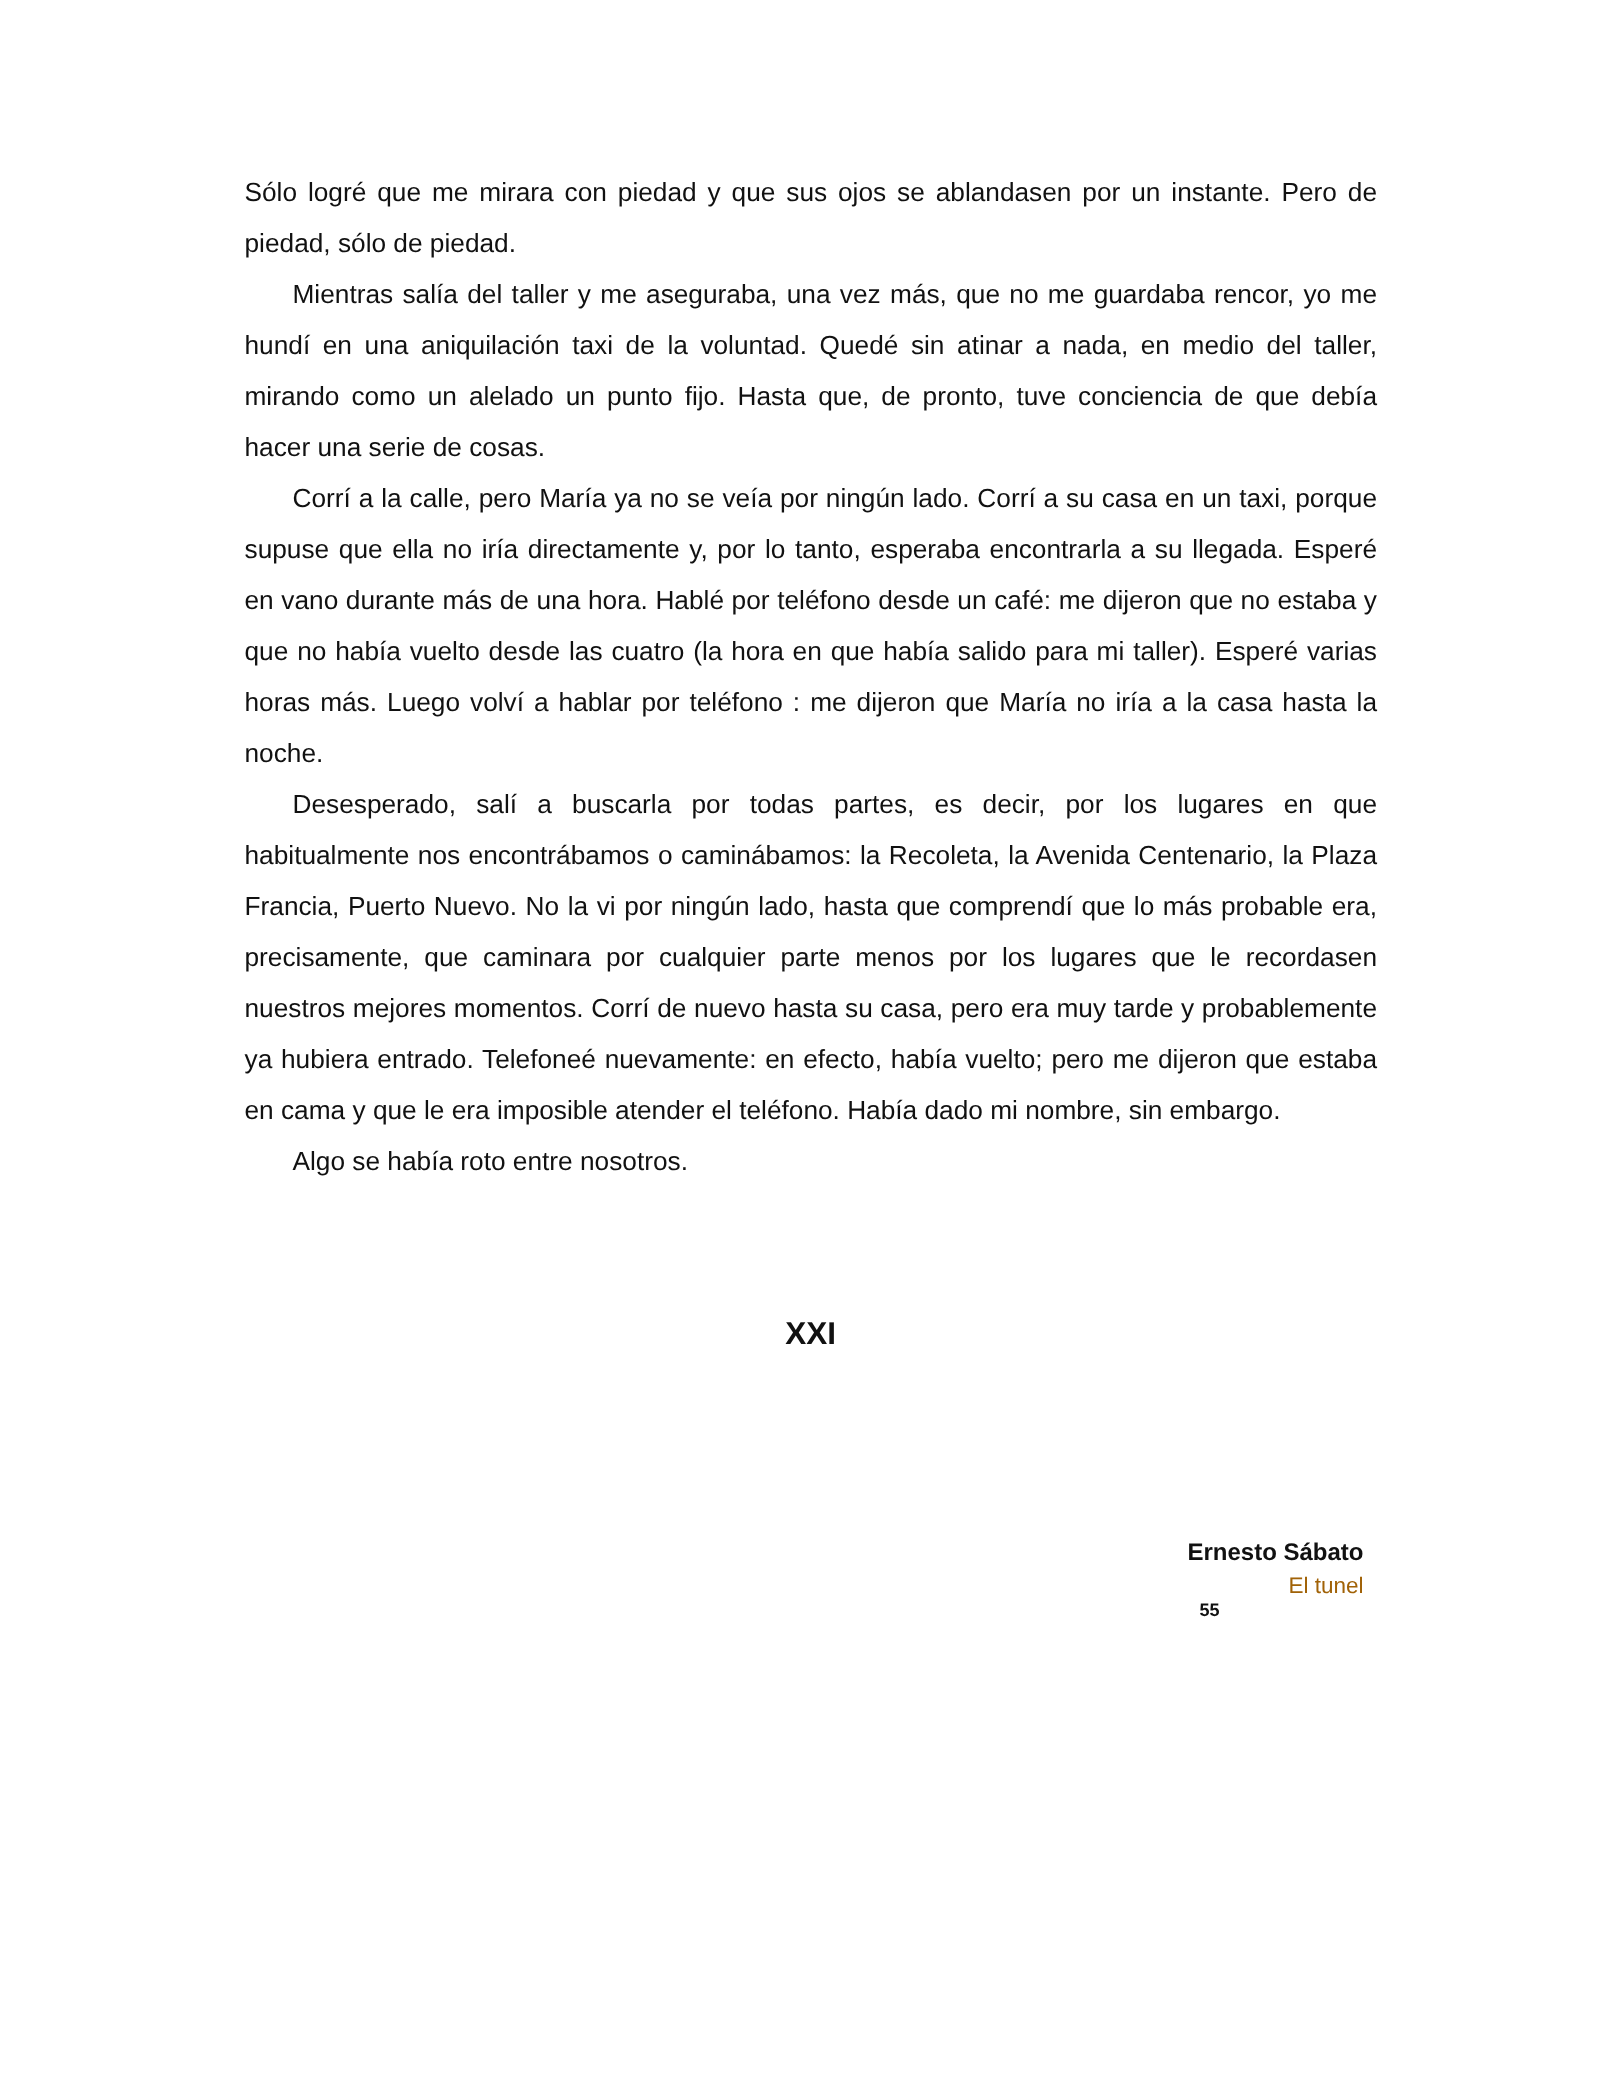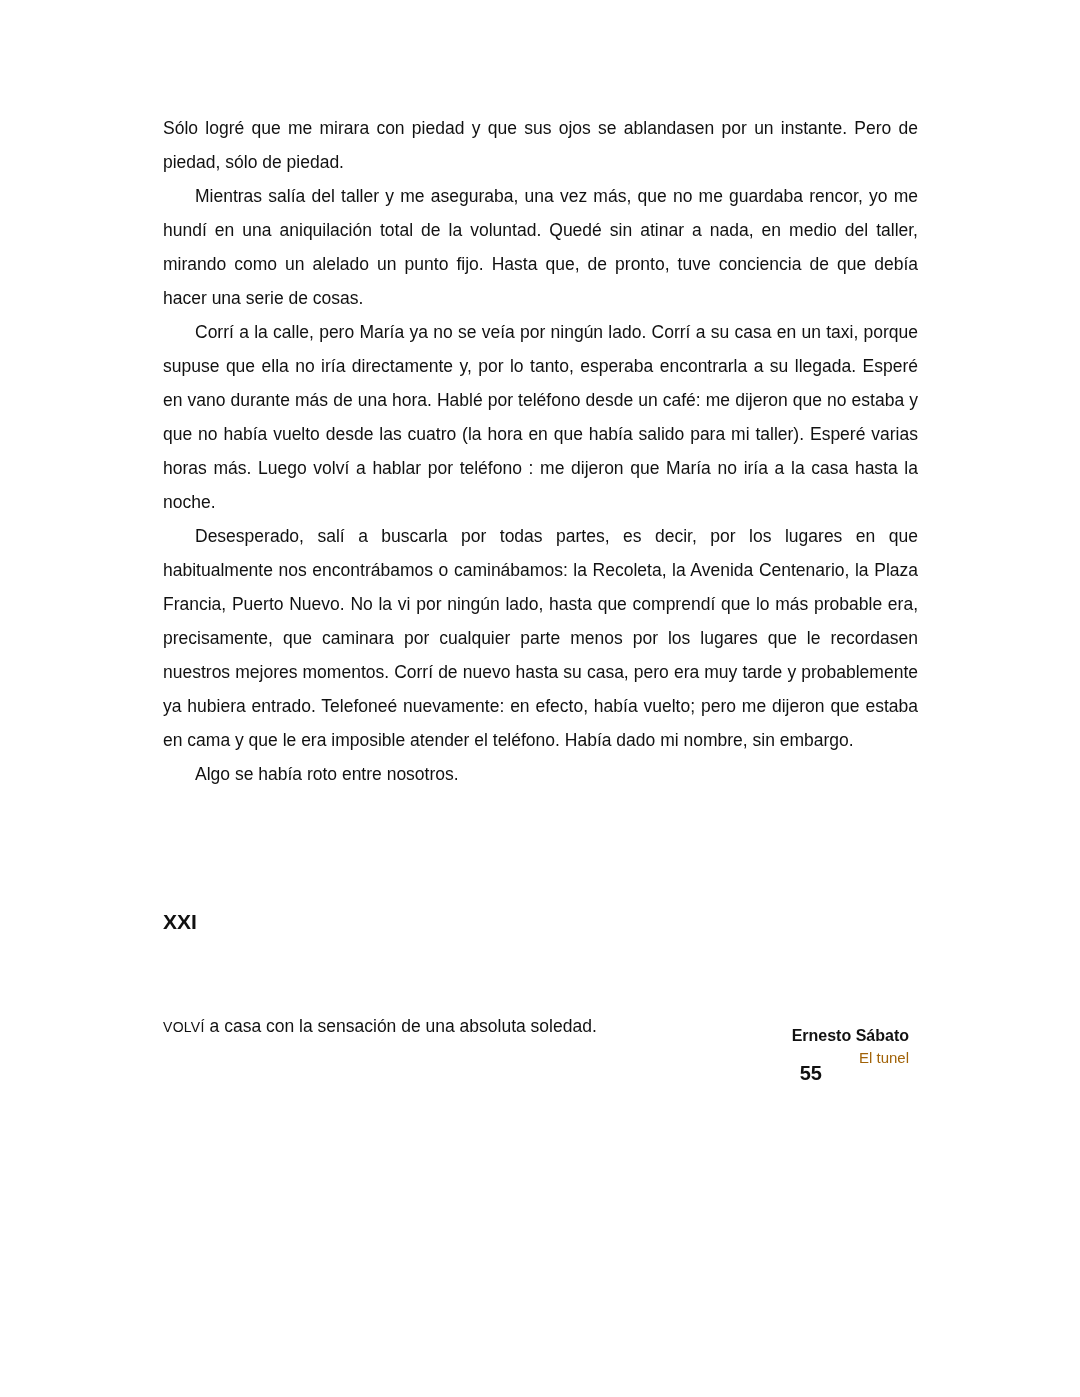--- a/index.html
+++ b/index.html
@@ -26,21 +26,22 @@
     margin: 0;
     font-size: 17.5px;
     line-height: 34px;
     text-align: justify;
     color: #111111;
   }
   .content p.indent {
     text-indent: 32px;
   }
   .chapter-heading {
-    margin-top: 116px;
+    margin-top: 84px;
+    text-align: center;
     font-weight: bold;
     font-size: 21px;
     line-height: 30px;
     color: #111111;
   }
   .intro {
     margin-top: 72px !important;
     text-align: left !important;
   }
   .smallcaps {
@@ -70,42 +71,41 @@
     line-height: 21px;
     color: #a16207;
   }
   .footer-divider {
     width: 2px;
     background: #333333;
     margin-bottom: -6px;
   }
   .footer-page-number {
     font-weight: bold;
-    font-size: 20px;
+    font-size: 12px;
     line-height: 22px;
     padding-left: 8px;
     color: #111111;
     align-self: flex-start;
   }
 </style>
 </head>
 <body>
 
 <div class="page">
 
   <div class="content">
     <p>Sólo logré que me mirara con piedad y que sus ojos se ablandasen por un instante. Pero de piedad, sólo de piedad.</p>
-    <p class="indent">Mientras salía del taller y me aseguraba, una vez más, que no me guardaba rencor, yo me hundí en una aniquilación total de la voluntad. Quedé sin atinar a nada, en medio del taller, mirando como un alelado un punto fijo. Hasta que, de pronto, tuve conciencia de que debía hacer una serie de cosas.</p>
+    <p class="indent">Mientras salía del taller y me aseguraba, una vez más, que no me guardaba rencor, yo me hundí en una aniquilación taxi de la voluntad. Quedé sin atinar a nada, en medio del taller, mirando como un alelado un punto fijo. Hasta que, de pronto, tuve conciencia de que debía hacer una serie de cosas.</p>
     <p class="indent">Corrí a la calle, pero María ya no se veía por ningún lado. Corrí a su casa en un taxi, porque supuse que ella no iría directamente y, por lo tanto, esperaba encontrarla a su llegada. Esperé en vano durante más de una hora. Hablé por teléfono desde un café: me dijeron que no estaba y que no había vuelto desde las cuatro (la hora en que había salido para mi taller). Esperé varias horas más. Luego volví a hablar por teléfono : me dijeron que María no iría a la casa hasta la noche.</p>
     <p class="indent">Desesperado, salí a buscarla por todas partes, es decir, por los lugares en que habitualmente nos encontrábamos o caminábamos: la Recoleta, la Avenida Centenario, la Plaza Francia, Puerto Nuevo. No la vi por ningún lado, hasta que comprendí que lo más probable era, precisamente, que caminara por cualquier parte menos por los lugares que le recordasen nuestros mejores momentos. Corrí de nuevo hasta su casa, pero era muy tarde y probablemente ya hubiera entrado. Telefoneé nuevamente: en efecto, había vuelto; pero me dijeron que estaba en cama y que le era imposible atender el teléfono. Había dado mi nombre, sin embargo.</p>
     <p class="indent">Algo se había roto entre nosotros.</p>
 
     <div class="chapter-heading">XXI</div>
 
-    <p class="intro"><span class="smallcaps">VOLVÍ</span><span> a casa con la sensación de una absoluta soledad.</span></p>
   </div>
 
   <div class="footer">
     <div class="footer-text">
       <div class="footer-author">Ernesto Sábato</div>
       <div class="footer-book-title">El tunel</div>
     </div>
     <div class="footer-divider"></div>
     <div class="footer-page-number">55</div>
   </div>

